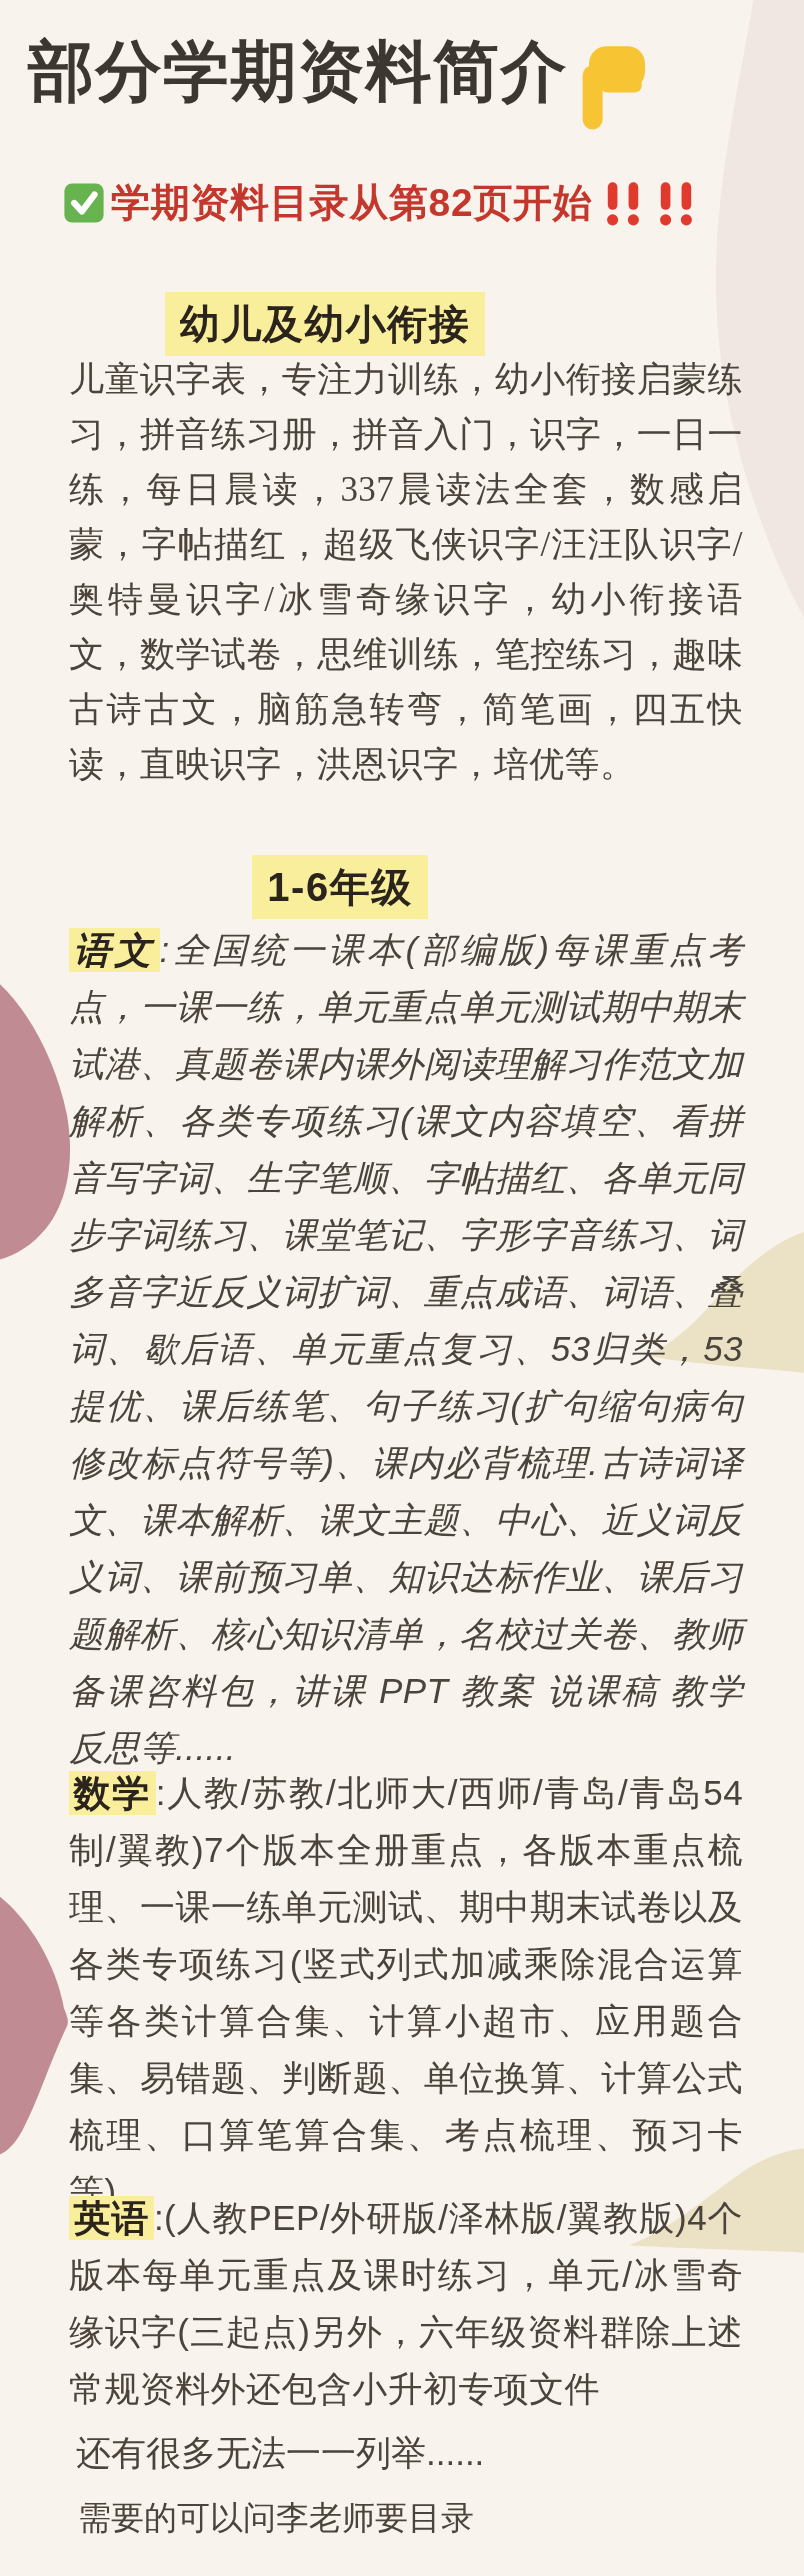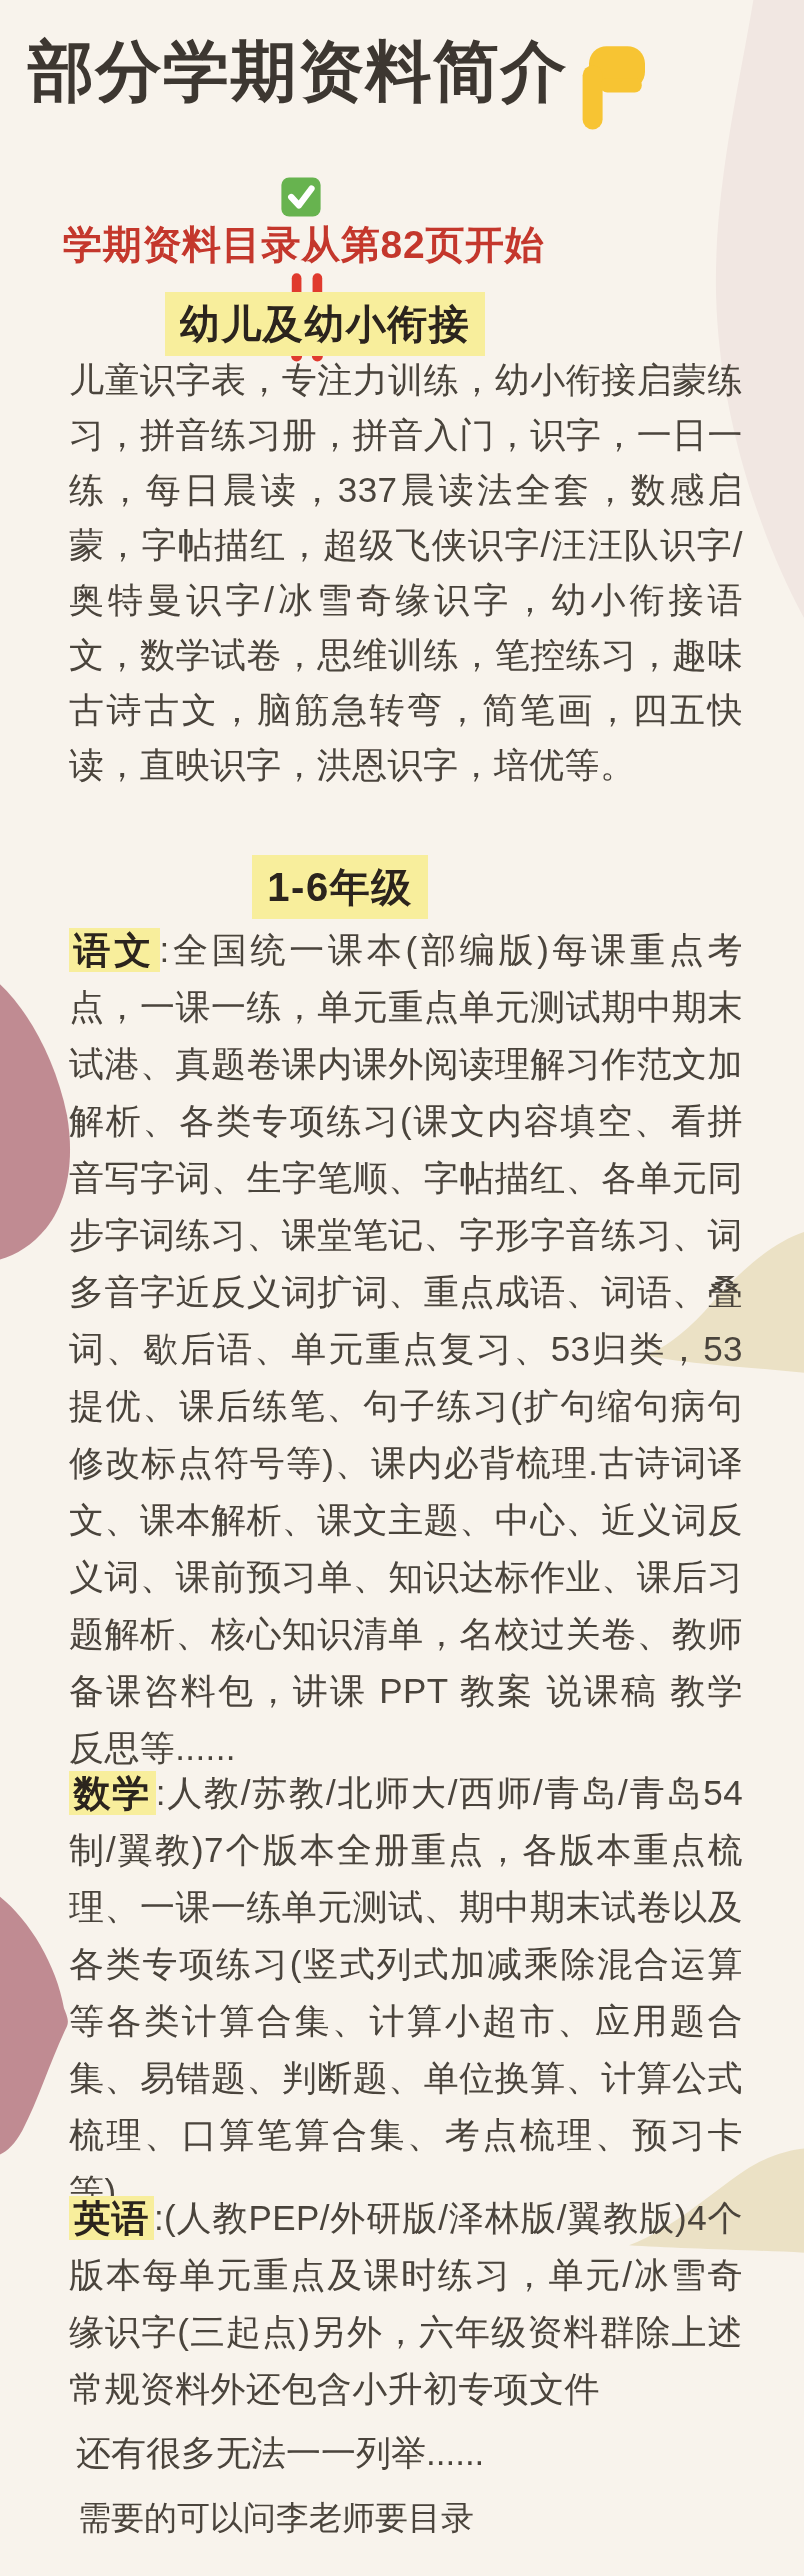--- a/index.html
+++ b/index.html
@@ -16,42 +16,42 @@
   .layer{position:absolute;z-index:1;}
 
   .title-row{left:28px;top:33px;display:flex;align-items:flex-start;}
   .title{
     font-family:"DejaVu Serif","Liberation Serif",serif;
     font-weight:700;font-size:66px;line-height:1.18;color:var(--title);
     letter-spacing:1.5px;white-space:nowrap;
   }
   .hand{width:80px;height:88px;margin-left:4.5px;margin-top:10.4px;}
 
-  .notice-row{left:63px;top:176px;display:flex;align-items:center;flex-direction:column;}
+  .notice-row{left:63px;top:176px;display:flex;align-items:center;}
   .notice-text{font-size:39px;font-weight:700;color:var(--red);letter-spacing:0.7px;white-space:nowrap;}
   .check{width:42px;height:42px;margin-right:6px;flex:none;}
   .bangs{height:45px;width:46px;margin-left:7.4px;flex:none;}
 
   .center-line{left:0;width:650px;text-align:center;}
   .h-preschool{top:292px;}
   .h-grade{top:855px;padding-left:15px;}
   .hl{
     background:var(--highlight);
     color:var(--heading-text);
     font-weight:700;
   }
   .sec-heading{display:inline-block;font-size:40px;padding:4.5px 15px;letter-spacing:1.5px;}
 
   .para{
     position:absolute;left:69px;width:674px;z-index:1;
     font-size:35px;line-height:57px;text-align:justify;
     margin:0;letter-spacing:0.4px;
   }
-  .p-preschool{top:352px;line-height:55px;}
-  .p-chinese{top:921px;}
+  .p-preschool{top:352px;line-height:55px;font-family:Liberation Serif, serif;}
+  .p-chinese{top:921px;font-style:italic;}
   .p-math{top:1764px;}
   .p-english{top:2189px;}
   .label{font-size:37px;padding:1.5px 4.5px;}
   .extra-line{position:absolute;left:69px;top:2417px;font-size:35px;line-height:57px;margin:7px;}
   .footer-line{position:absolute;left:67px;top:2481px;font-size:33px;line-height:52px;margin:11px;}
 </style>
 </head>
 <body>
 
 <svg class="shapes" viewBox="0 0 1080 3460" xmlns="http://www.w3.org/2000/svg" aria-hidden="true">

